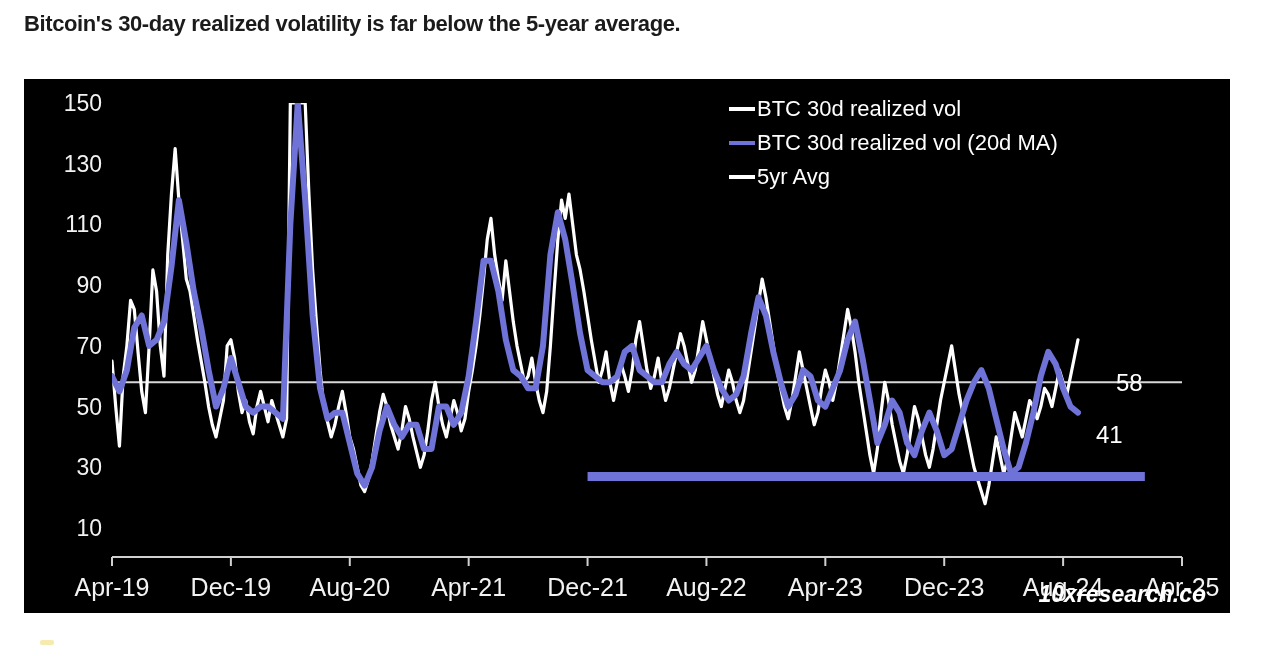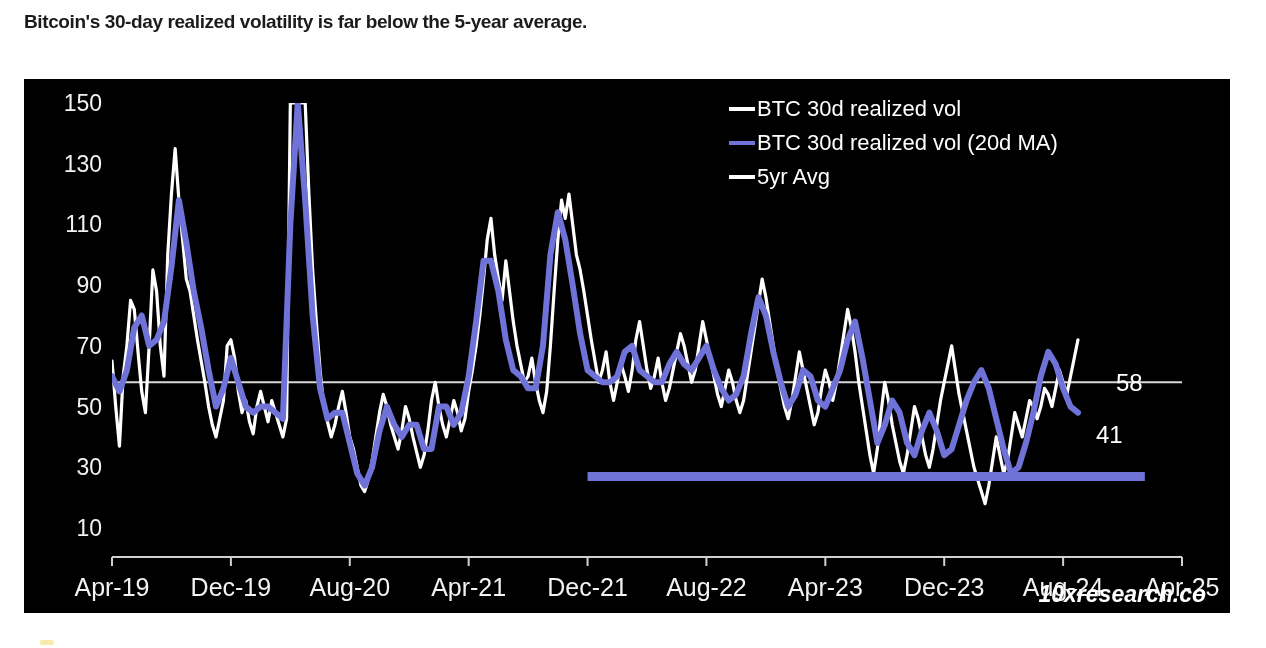--- a/index.html
+++ b/index.html
@@ -18,21 +18,21 @@
     position: absolute;
     left: 0; top: 0;
     width: 1266px; height: 648px;
     background: #ffffff;
   }
   #title {
     position: absolute;
     left: 24px;
     top: 11px;
     width: 1200px;
-    font-size: 19px;
+    font-size: 22px;
     font-weight: bold;
     letter-spacing: -0.4px;
     color: #1b1b1b;
     font-family: "Liberation Sans", sans-serif;
     white-space: nowrap;
   }
   #chart-panel {
     position: absolute;
     left: 24px;
     top: 79px;

